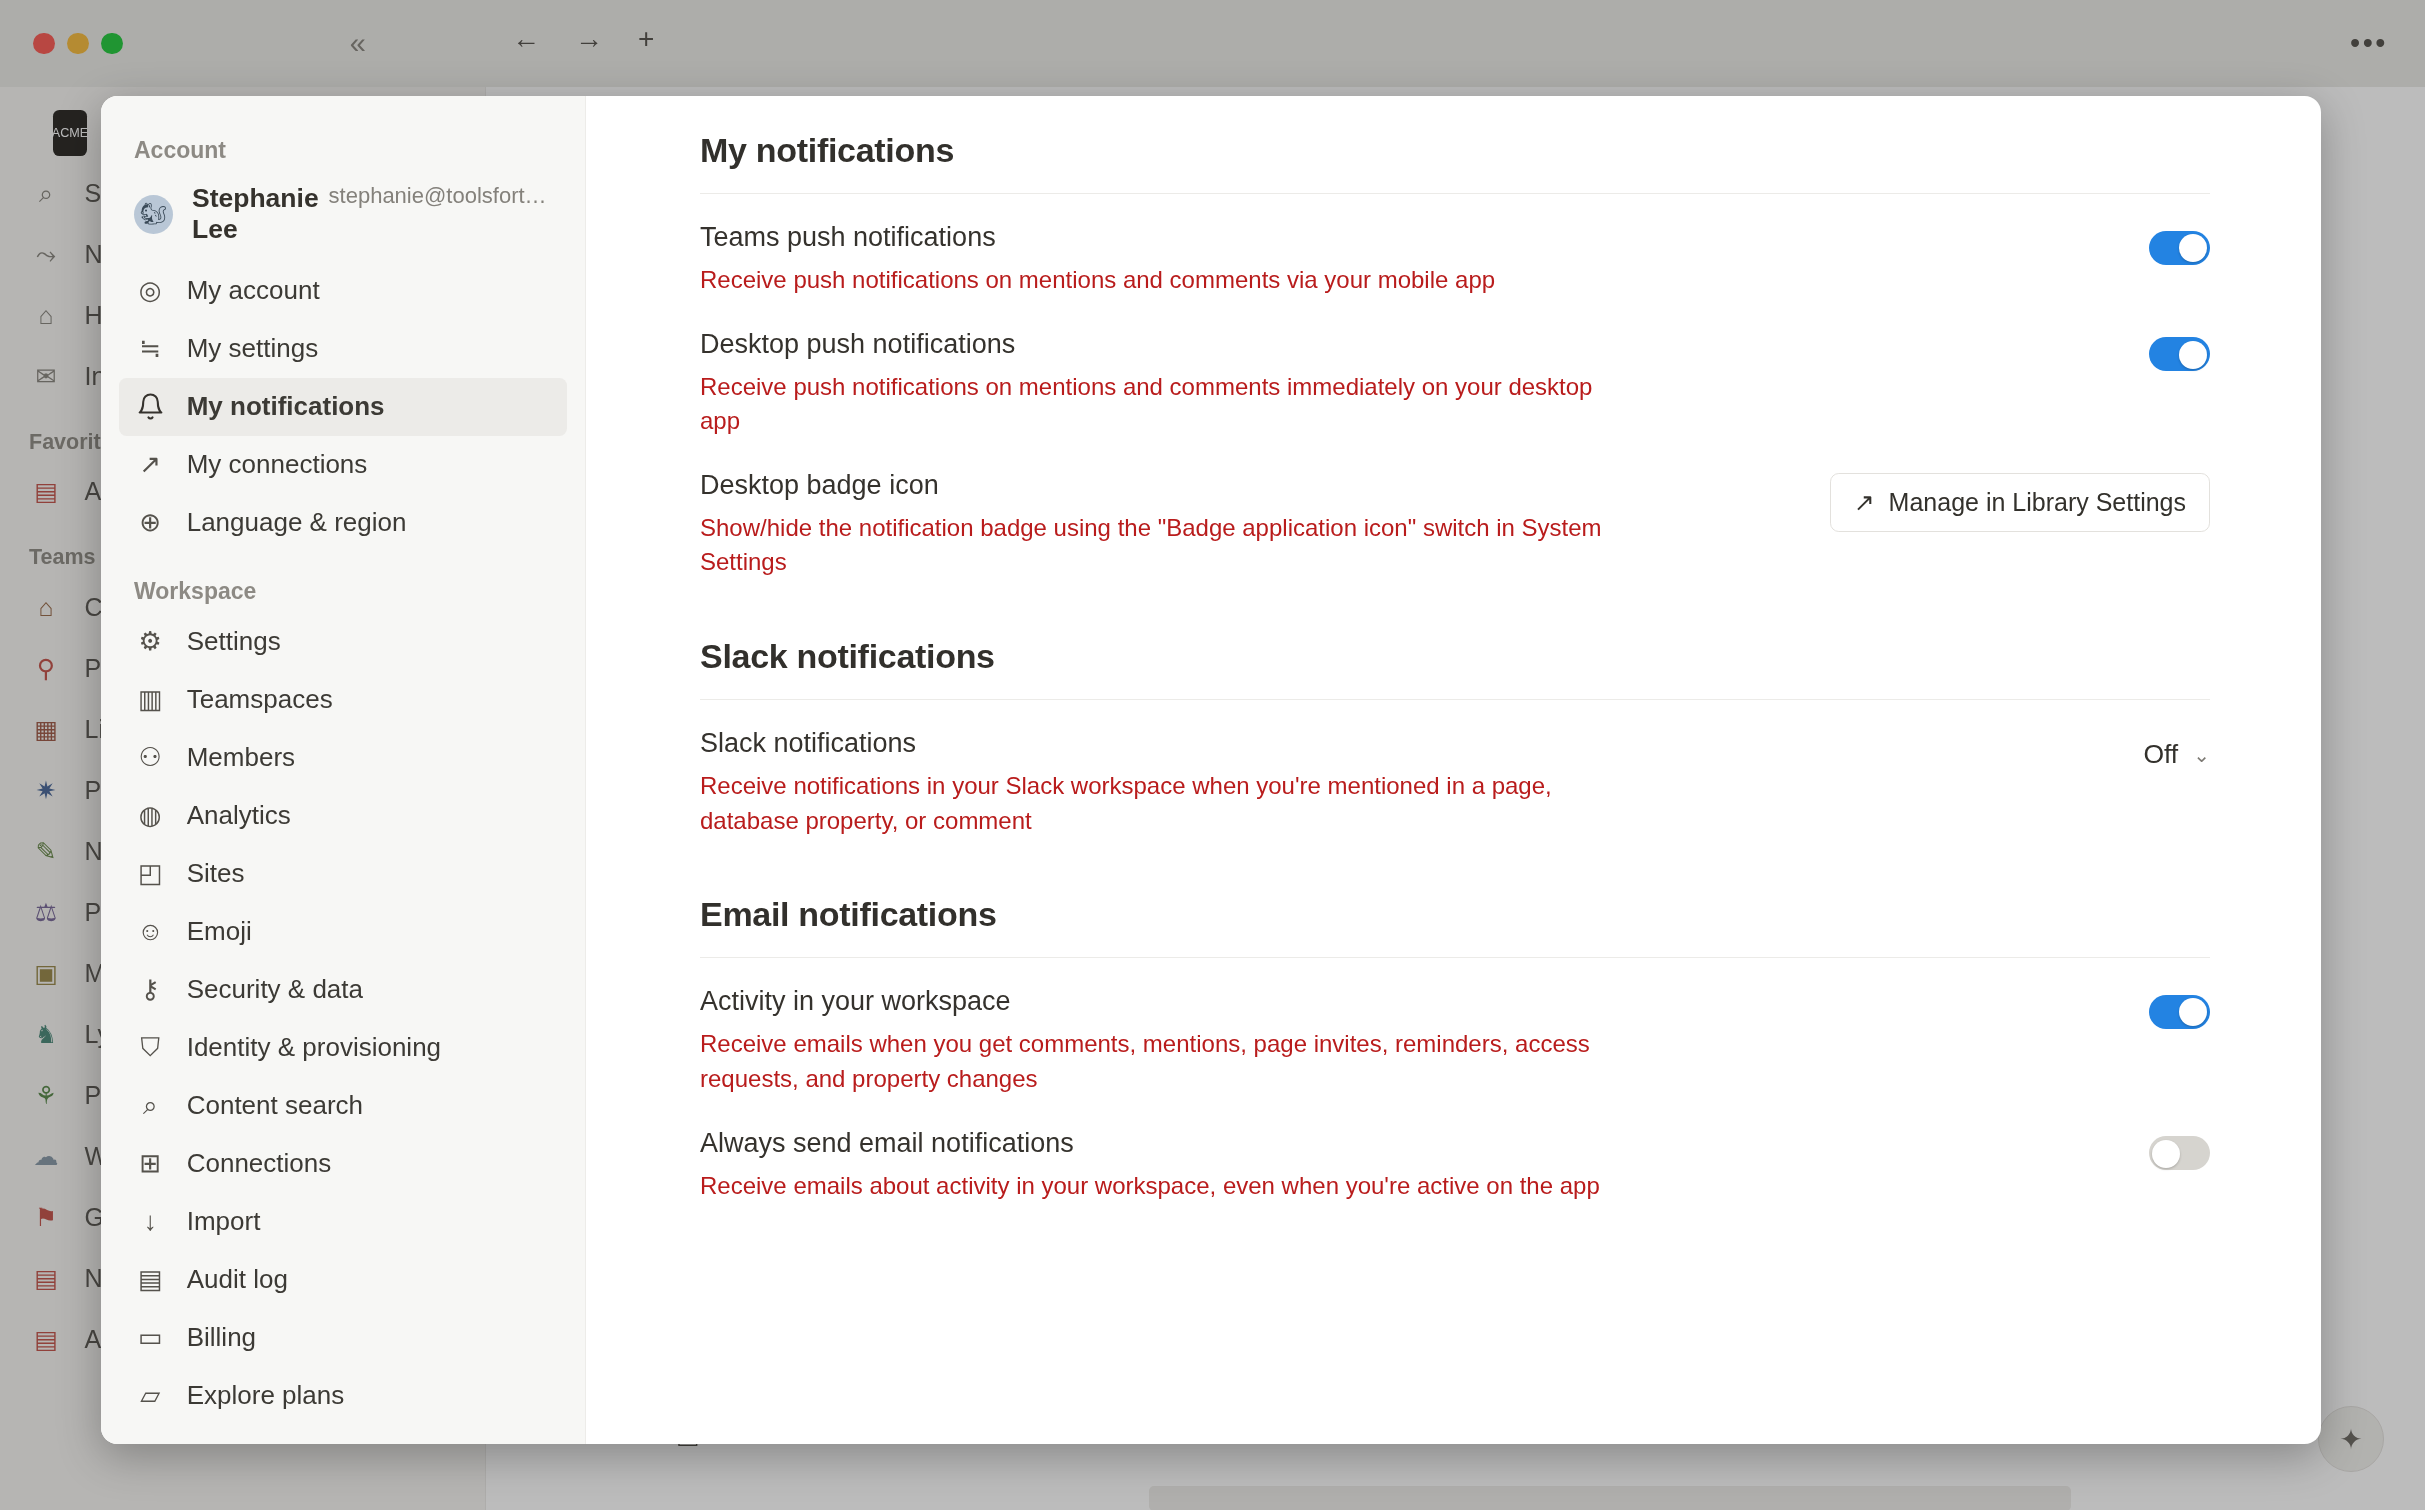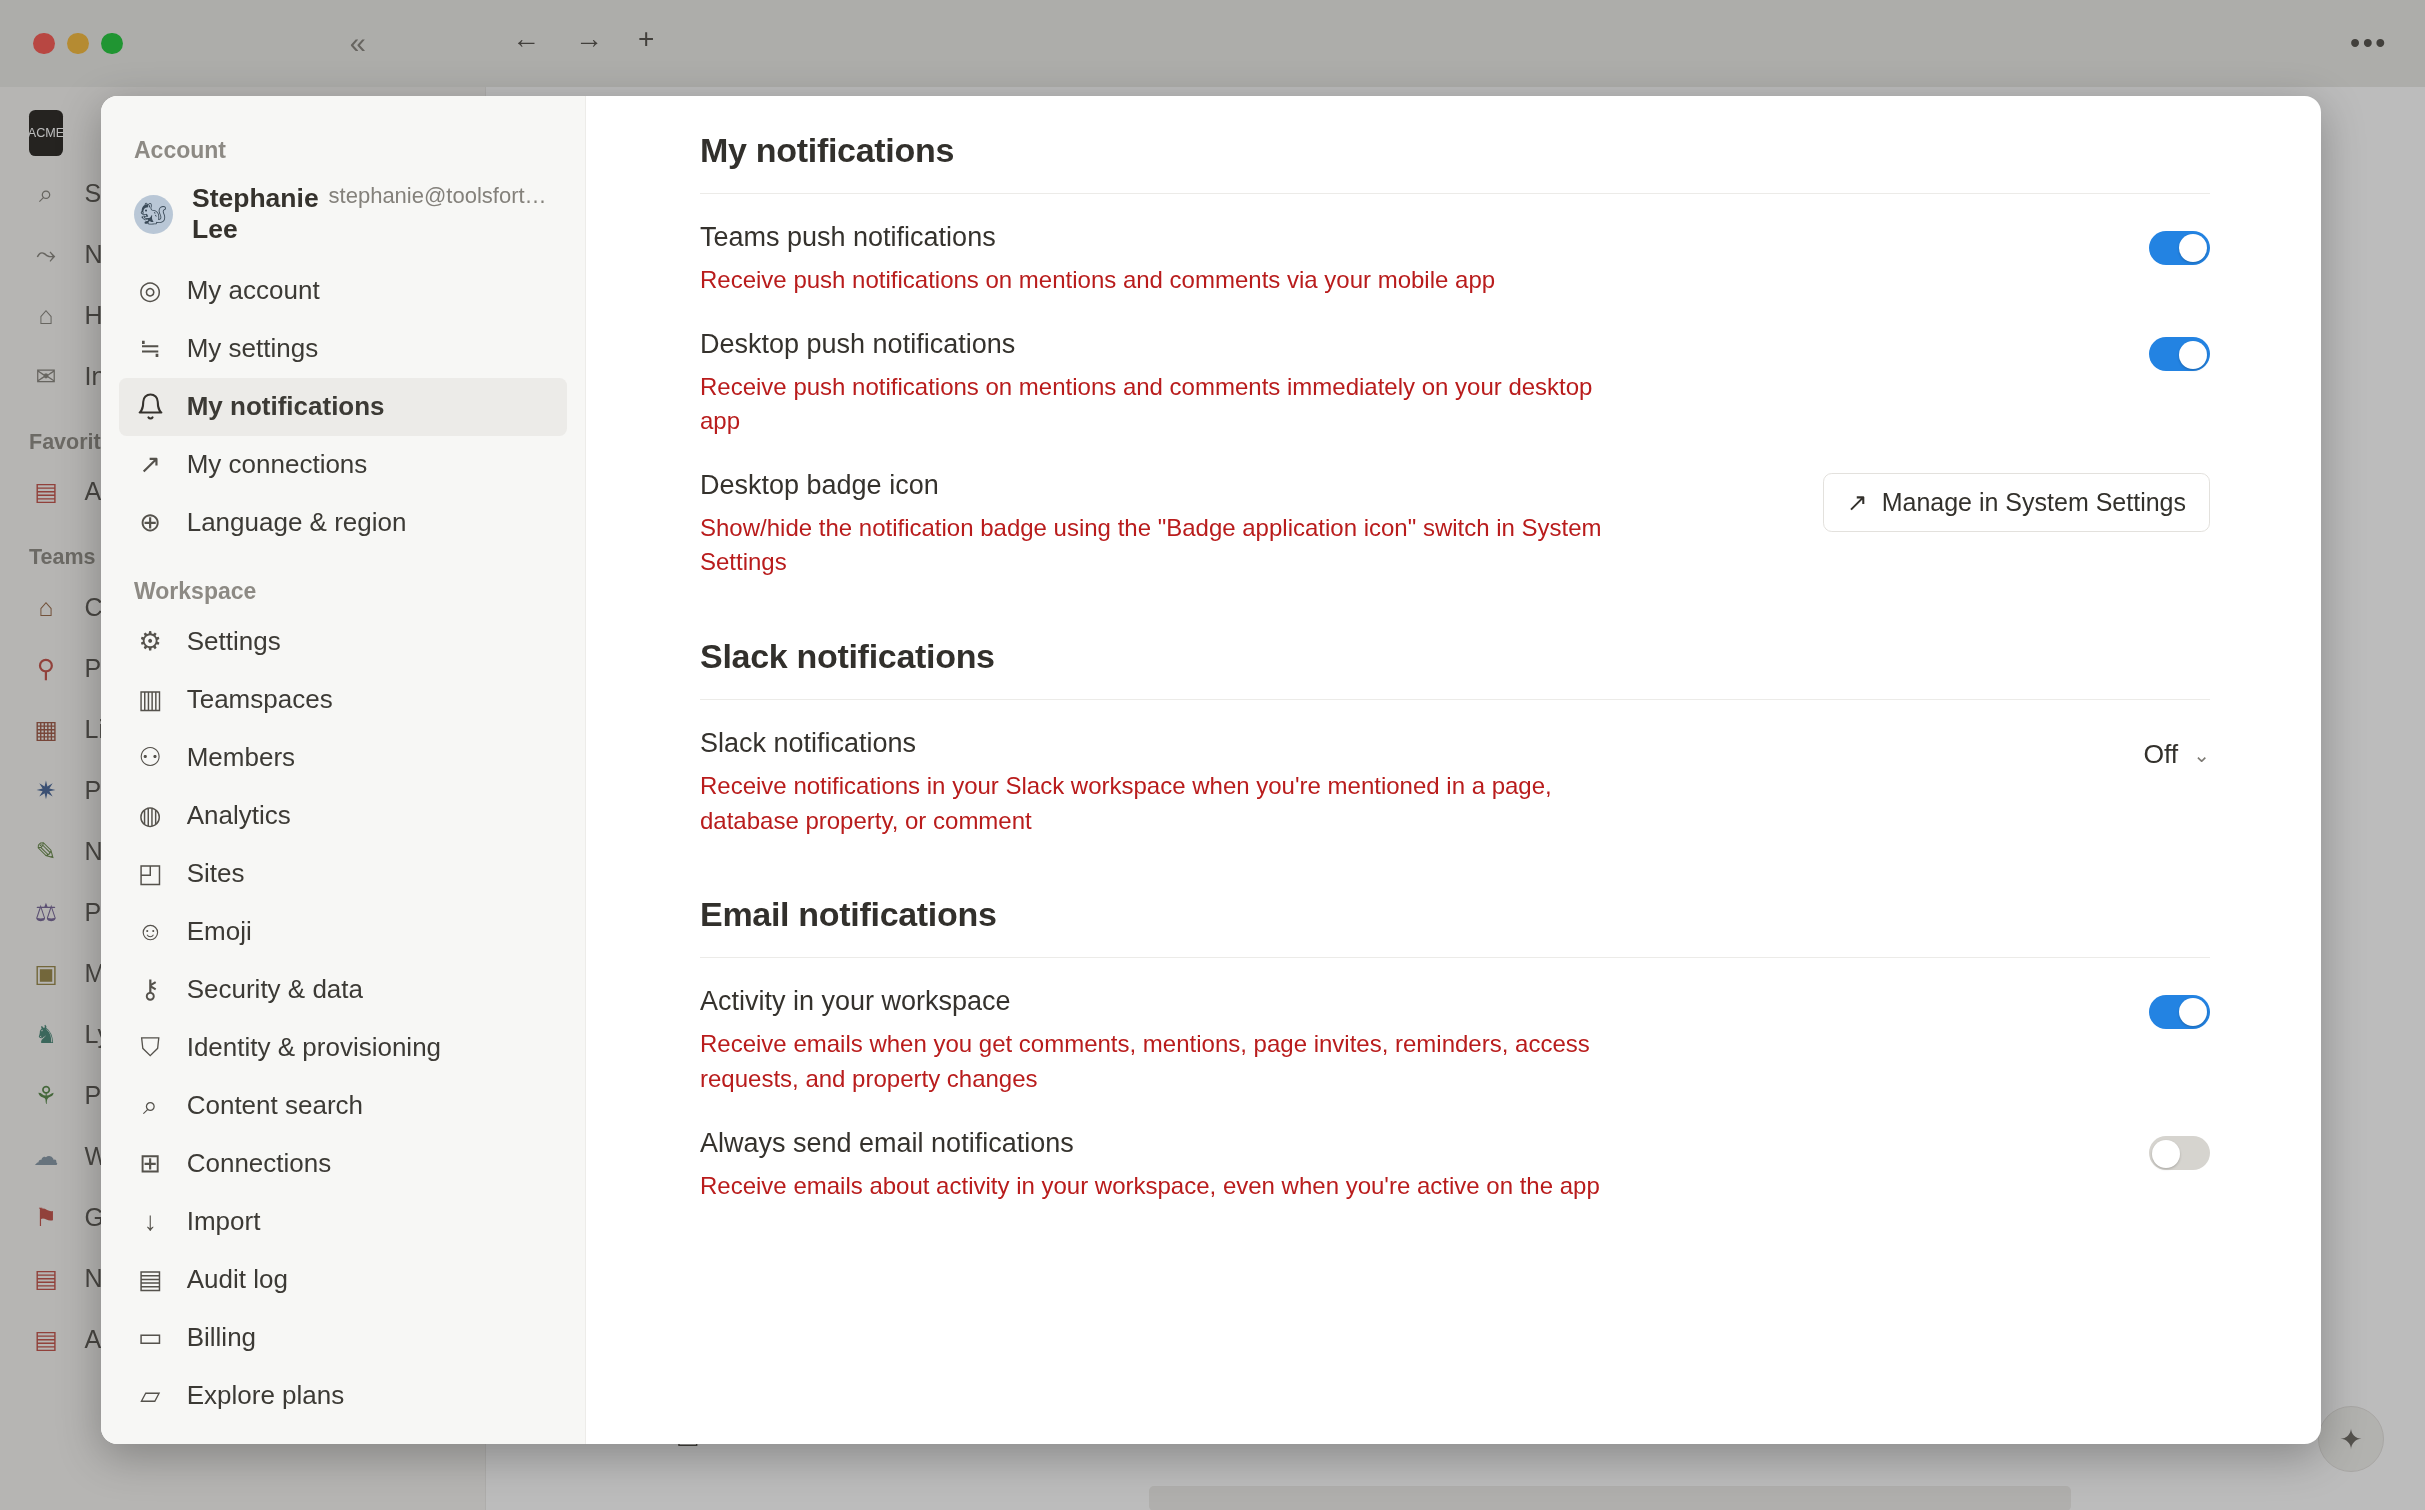--- a/index.html
+++ b/index.html
@@ -56,21 +56,21 @@
   .bg-row {
     display: flex; align-items: center; gap: 21.5px;
     height: 61px; padding: 0 29px;
     color: #5f5c56; font-size: 25px;
   }
   .bg-row .gly { width: 34px; text-align: center; font-size: 25px; color: #8a8780; }
   .bg-section {
     padding: 23px 29px 6.3px; color: #918e87; font-size: 21.5px; font-weight: bold;
   }
   .bg-chip {
-    width: 30px; height: 46px; border-radius: 6.3px; display:inline-block;
+    width: 30px; height: 46px; border-radius: 6.3px; display:inline-block;margin-left:24px;
   }
   .bg-main {
     position: absolute; top: 87px; left: 486px; right: 0; bottom: 0;
     background: #ffffff;
   }
   .bg-learn {
     position: absolute; left: 676px; bottom: 62px;
     color: #57544e; font-size: 25px; display: flex; gap: 16.4px; align-items: center;
   }
   .bg-help {
@@ -428,21 +428,21 @@
           </div>
       </div>
 
       <div class="setting">
         <div class="text">
           <div class="s-title">Desktop badge icon</div>
           <div class="s-desc">Show/hide the notification badge using the "Badge application icon" switch in System Settings</div>
         </div>
         <div class="btn-outline">
           <span>↗</span>
-          <span>Manage in System Settings</span>
+          <span>Manage in Library Settings</span>
         </div>
       </div>
 
       <div class="block-gap"></div>
 
       <div class="sec-title">Slack notifications</div>
       <div class="divider"></div>
 
       <div class="setting">
         <div class="text">

